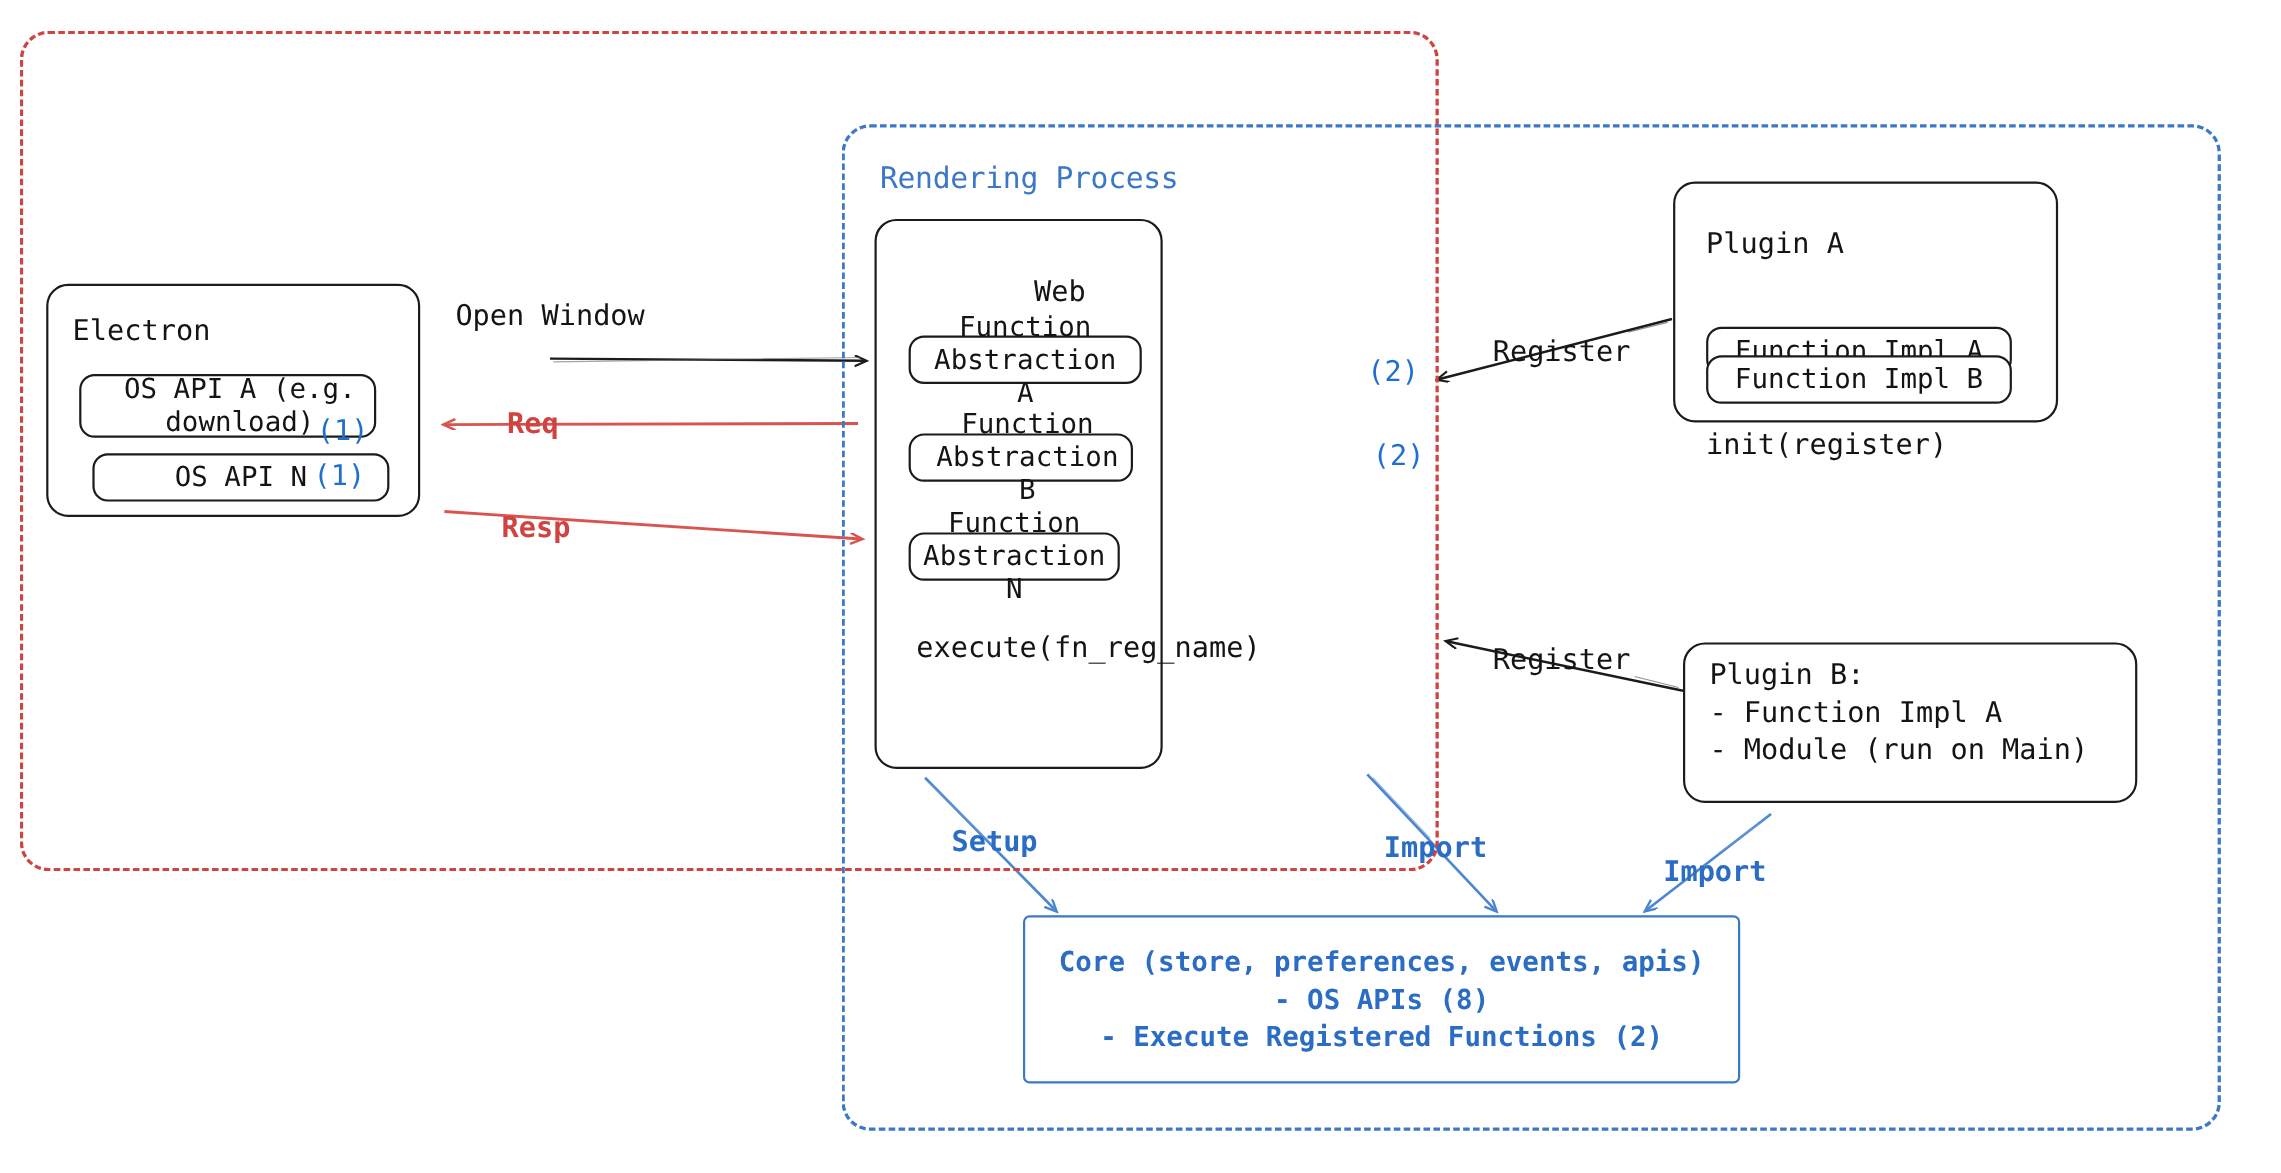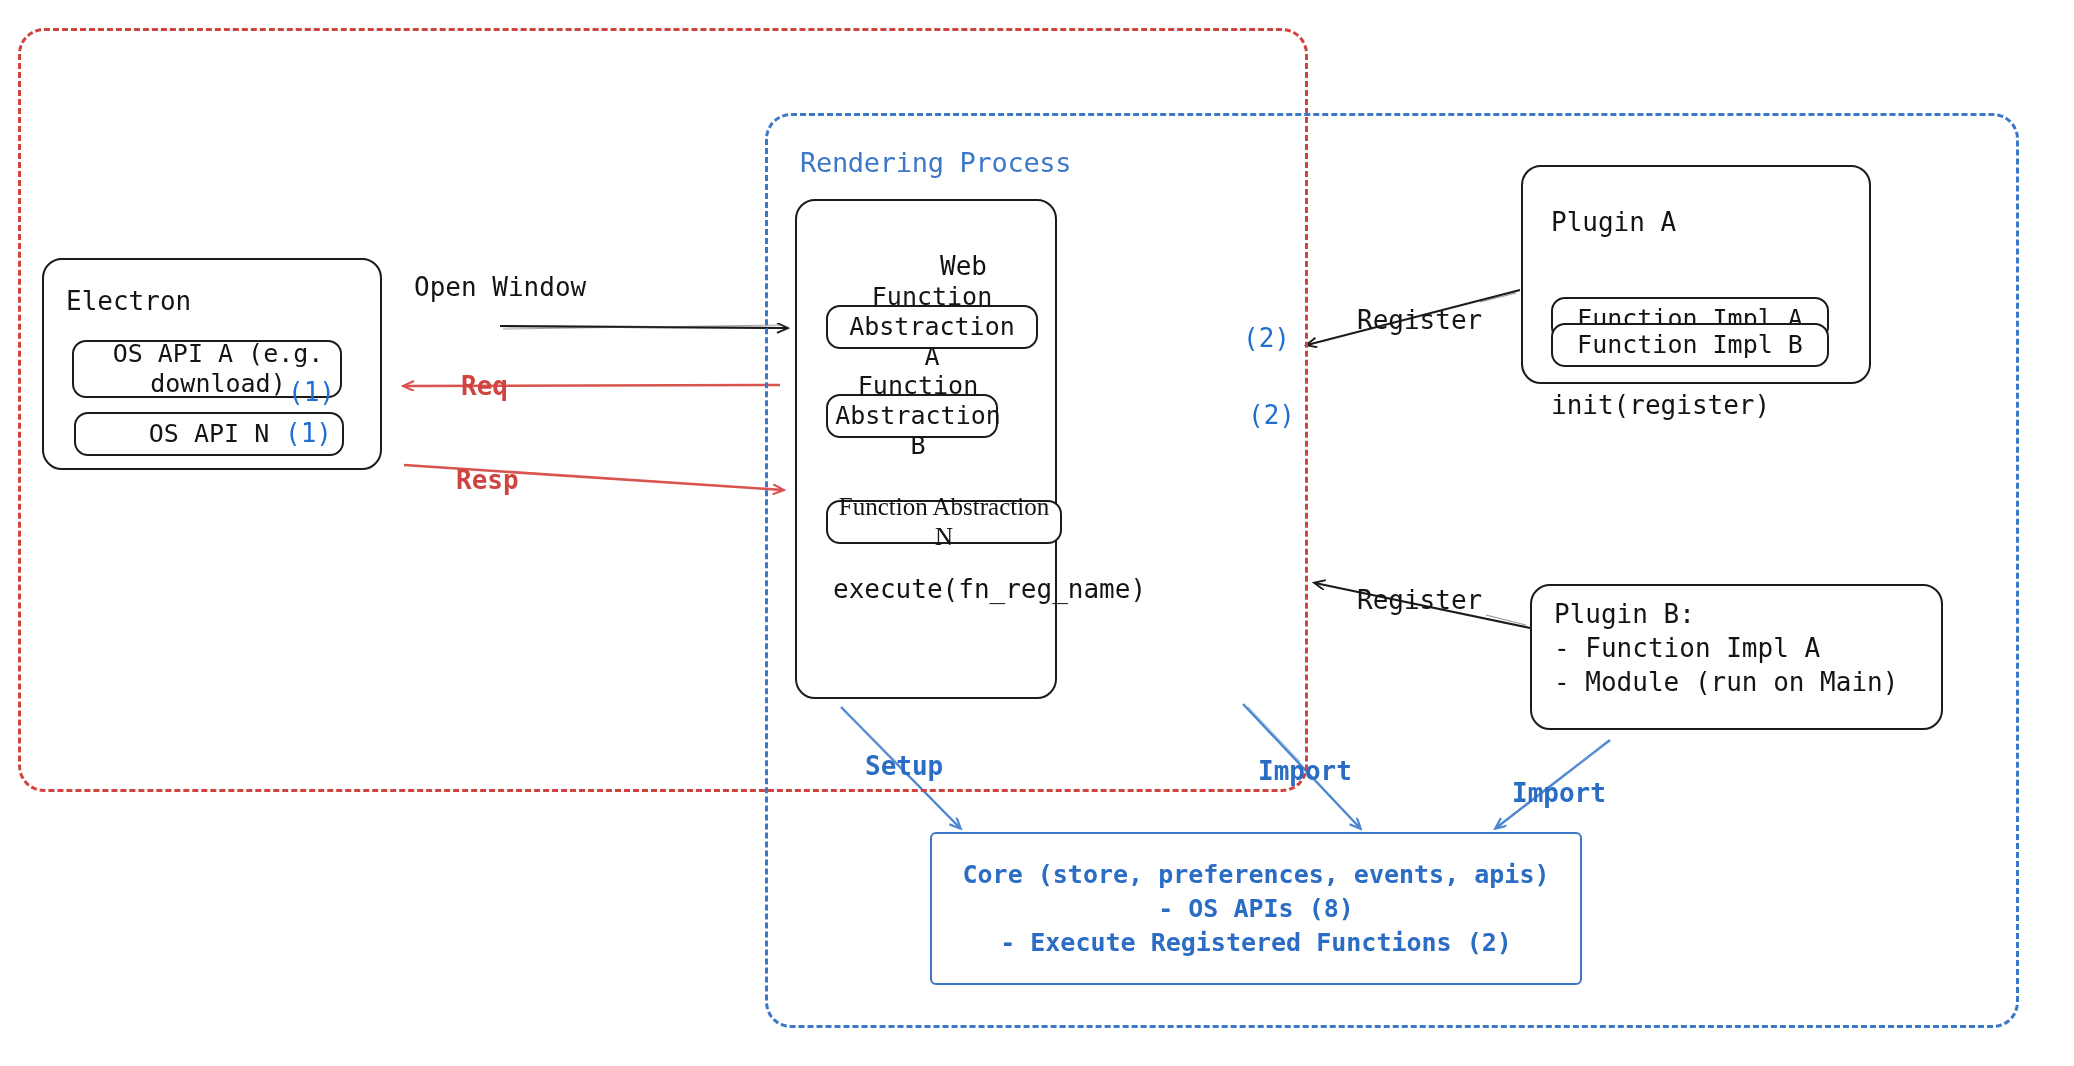--- a/index.html
+++ b/index.html
@@ -110,29 +110,29 @@
     color: #141414;
     white-space: pre-line;
     line-height: 34px;
   }
 
   
   #electron-box { left: 42px; top: 258px; width: 340px; height: 212px; }
   #electron-title { left: 66px; top: 286px; }
   #os-api-a { left: 72px; top: 340px; width: 270px; height: 58px; padding-left: 32px; }
   #os-api-a-mark { left: 288px; top: 377px; }
-  #os-api-n { left: 74px; top: 412px; width: 270px; height: 44px; }
+  #os-api-n { left: 84px; top: 412px; width: 270px; height: 44px; }
   #os-api-n-mark { left: 285px; top: 418px; }
 
   
   #web-box { left: 795px; top: 199px; width: 262px; height: 500px; }
   #web-title { left: 940px; top: 251px; }
   #fa-a { left: 826px; top: 305px; width: 212px; height: 44px; }
-  #fa-b { left: 826px; top: 394px; width: 172px; height: 44px; padding-left: 22px; }
-  #fa-n { left: 826px; top: 500px; width: 236px; height: 44px; font-family: Liberation Serif, serif; }
+  #fa-b { left: 826px; top: 394px; width: 204px; height: 44px; padding-left: 22px; }
+  #fa-n { left: 826px; top: 484px; width: 192px; height: 44px; }
   #fa-a-mark { left: 1243px; top: 323px; }
   #fa-b-mark { left: 1248px; top: 400px; }
   #execute-text { left: 833px; top: 572px; }
 
   
   #plugin-a-box { left: 1521px; top: 165px; width: 350px; height: 219px; }
   #plugin-a-title { left: 1551px; top: 207px; }
   #fn-impl-a { left: 1551px; top: 261px; width: 278px; height: 44px; margin-top: 36px; }
   #fn-impl-b { left: 1551px; top: 323px; width: 278px; height: 44px; }
   #plugin-a-init { left: 1551px; top: 388px; }

